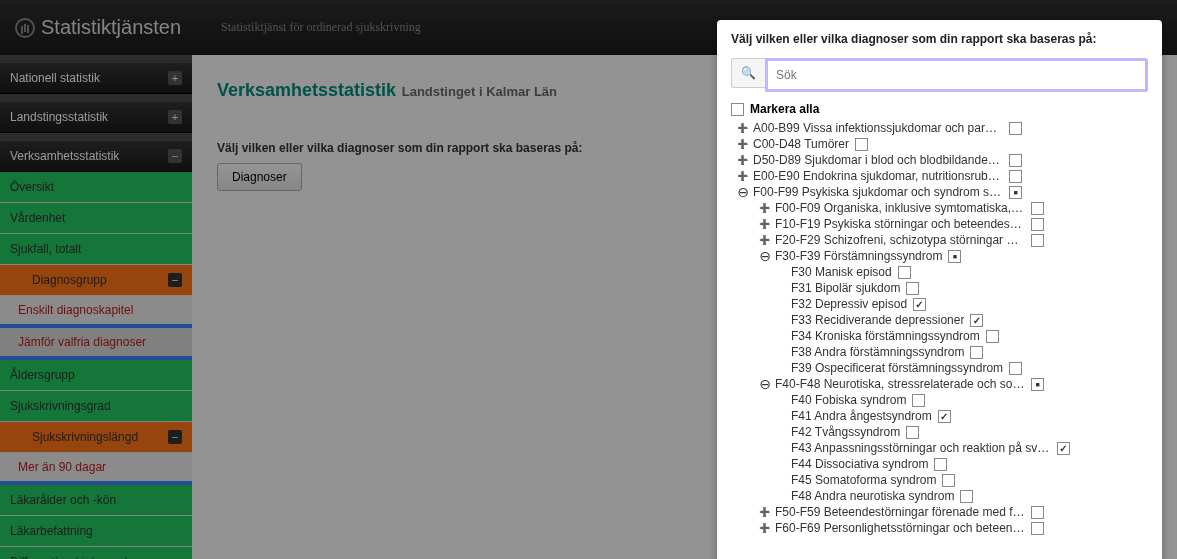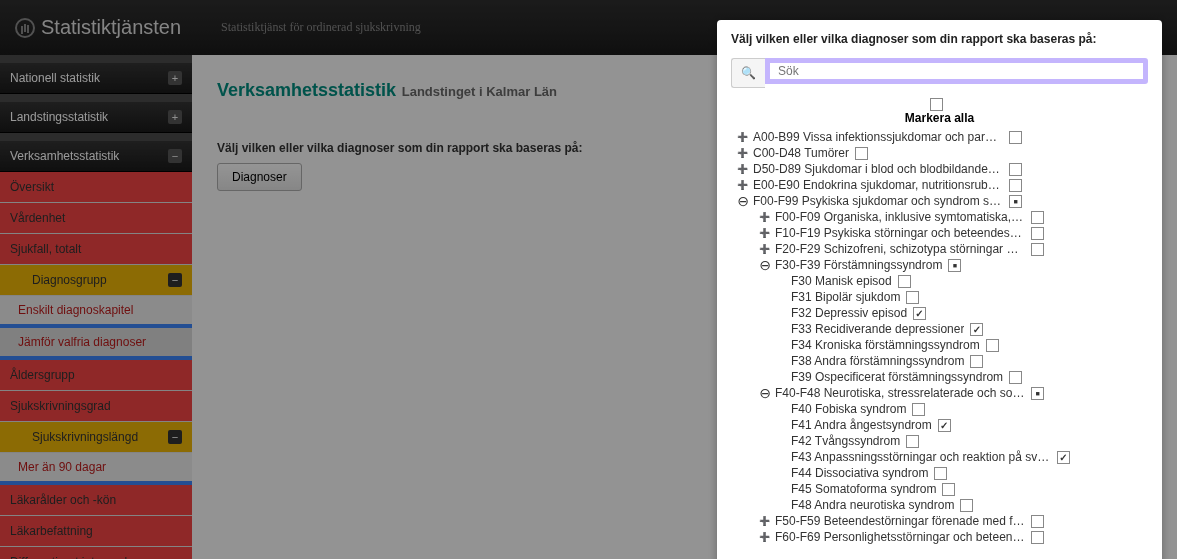--- a/index.html
+++ b/index.html
@@ -12,51 +12,51 @@
     .logo-text { font-size: 20px; color: #ddd; font-weight: normal; }
     .header-subtitle { margin-left: 40px; color: #888; font-size: 12px; font-family: Liberation Serif, serif; }
     
     .main { display: flex; height: calc(100% - 55px); }
     
     .sidebar { width: 192px; background: #4a4a4a; overflow-y: auto; }
     .sidebar-section { background: linear-gradient(to bottom, #333, #1a1a1a); color: #fff; padding: 8px 10px; border-bottom: 1px solid #000; cursor: pointer; display: flex; justify-content: space-between; align-items: center; font-size: 12px; margin-top: 8px; }
     .sidebar-section.collapsed .toggle::before { content: "+"; }
     .sidebar-section .toggle { width: 14px; height: 14px; background: #555; border-radius: 2px; display: flex; align-items: center; justify-content: center; font-size: 11px; color: #eee; }
     .sidebar-section .toggle::before { content: "−"; }
-    .sidebar-item { background: #ef4444; color: #333; padding: 8px 10px; border-bottom: 1px solid #ddd; cursor: pointer; font-size: 12px; display: flex; justify-content: space-between; align-items: center; }
-    .sidebar-item.expanded { background: #eab308; padding-left: 32px; }
+    .sidebar-item { background: #22c55e; color: #333; padding: 8px 10px; border-bottom: 1px solid #ddd; cursor: pointer; font-size: 12px; display: flex; justify-content: space-between; align-items: center; }
+    .sidebar-item.expanded { background: #f97316; padding-left: 32px; }
     .sidebar-item .toggle { width: 14px; height: 14px; background: #333; color: #fff; border-radius: 2px; display: flex; align-items: center; justify-content: center; font-size: 11px; }
     .sidebar-subitem { background: #e8e8e8; color: #b91c1c; padding: 7px 10px 7px 18px; border-bottom: 4px solid #3b82f6; cursor: pointer; font-size: 12px; }
     .sidebar-subitem.active { background: #d5d5d5; }
     
     .content { flex: 1; padding: 25px 25px; background: #f5f5f5; }
     .content-title { color: #008a7d; font-size: 18px; font-weight: bold; display: inline-block; }
     .content-subtitle { color: #666; font-size: 13px; margin-left: 2px; font-weight: bold; }
     .content-label { margin-top: 40px; font-size: 12px; color: #333; font-weight: bold; }
     .content-btn { margin-top: 8px; padding: 6px 14px; background: linear-gradient(to bottom, #f8f8f8, #e0e0e0); border: 1px solid #aaa; border-radius: 3px; cursor: pointer; font-size: 12px; }
     
     .overlay { position: absolute; top: 0; left: 0; right: 0; bottom: 0; background: rgba(0,0,0,0.4); z-index: 5; }
     
     .panel { position: absolute; top: 20px; right: 15px; width: 445px; height: 555px; background: #fff; border-radius: 4px; box-shadow: 0 2px 10px rgba(0,0,0,0.3); z-index: 10; padding: 12px 14px; overflow: hidden; }
     .panel-title { font-size: 12px; font-weight: bold; color: #222; margin-bottom: 12px; }
     .search-group { display: flex; margin-bottom: 10px; }
     .search-icon-box { width: 34px; height: 30px; border: 1px solid #ccc; border-right: none; border-radius: 3px 0 0 3px; display: flex; align-items: center; justify-content: center; background: #f5f5f5; color: #666; }
-    .search-input { flex: 1; height: 26px; border: 5px solid #c4b5fd; border-radius: 0 3px 3px 0; padding: 0 8px; font-size: 12px; outline: none; }
+    .search-input { flex: 1; height: 34px; border: 3px solid #c4b5fd; border-radius: 0 3px 3px 0; padding: 0 8px; font-size: 12px; outline: none; }
     
     .tree { font-size: 12px; color: #333; }
     .tree-row { display: flex; align-items: center; padding: 1px 0; white-space: nowrap; }
     .tree-toggle { width: 12px; height: 12px; display: inline-flex; align-items: center; justify-content: center; cursor: pointer; flex-shrink: 0; margin-right: 4px; font-size: 14px; color: #333; }
     .tree-label { overflow: hidden; text-overflow: ellipsis; max-width: 250px; display: inline-block; vertical-align: middle; }
     .tree-cb { width: 13px; height: 13px; border: 1px solid #888; margin-left: 6px; display: inline-flex; align-items: center; justify-content: center; cursor: pointer; flex-shrink: 0; font-size: 10px; color: #333; background: #fff; }
     .tree-cb.checked::before { content: "✓"; font-weight: bold; }
     .tree-cb.partial::before { content: "■"; font-size: 7px; }
     .indent-1 { padding-left: 6px; }
     .indent-2 { padding-left: 28px; }
     .indent-3 { padding-left: 44px; }
-    .mark-all { display: flex; align-items: center; margin-bottom: 4px; flex-direction: column; }
+    .mark-all { display: flex; align-items: center; margin-bottom: 4px; }
     .mark-all .tree-cb { margin-left: 0; margin-right: 6px; }
     .mark-all-label { font-weight: bold; font-size: 12px; }
     
     .search-glyph { font-size: 12px; }
   </style>
 </head>
 <body>
 
 <div class="header">
   <div class="logo-area">

